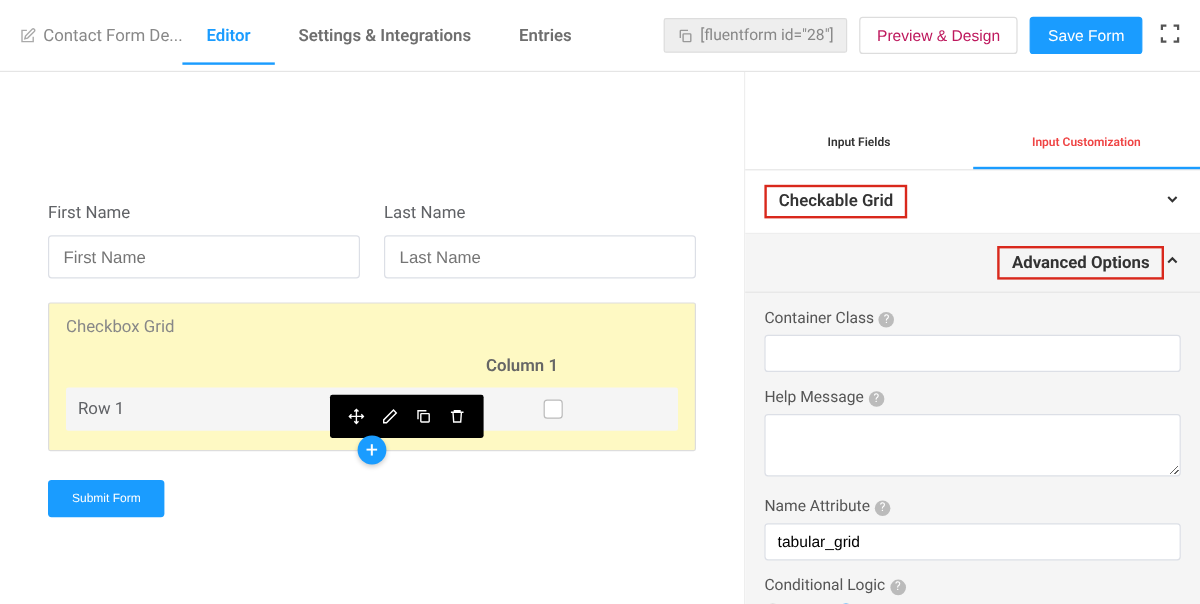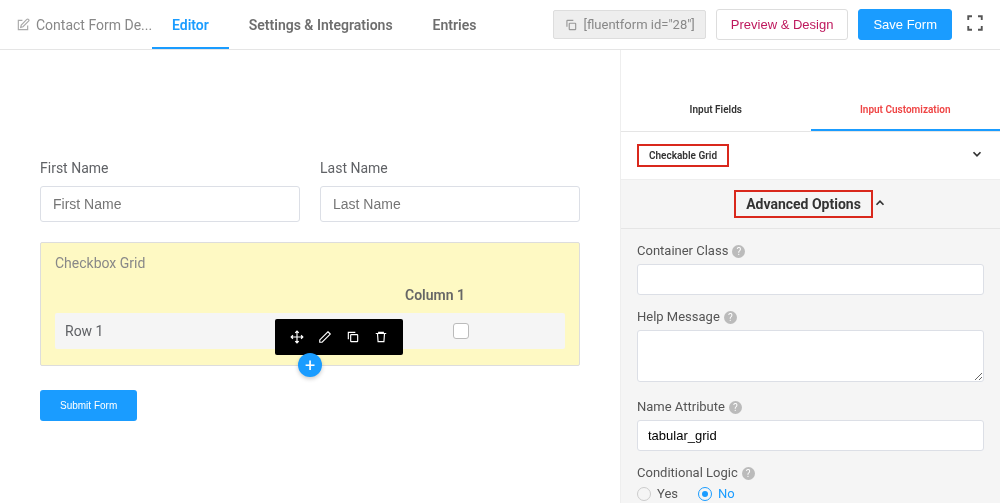--- a/index.html
+++ b/index.html
@@ -1,18 +1,18 @@
 <!DOCTYPE html>
 <html><head>
 <meta charset="utf-8">
 <style>
   * { box-sizing: border-box; margin: 0; padding: 0; }
   body { font-family: -apple-system, BlinkMacSystemFont, "Segoe UI", Roboto, sans-serif; font-size: 14px; color: #555; background: #fff; }
   
-  .topbar { display: flex; align-items: center; justify-content: space-between; border-bottom: 1px solid #e5e5e5; height: 50px; padding: 0 12px; }
+  .topbar { display: flex; align-items: center; justify-content: space-between; border-bottom: 1px solid #e5e5e5; height: 60px; padding: 0 12px; }
   .topbar-left { display: flex; align-items: center; gap: 0; }
   .form-title { display: flex; align-items: center; gap: 6px; color: #888; font-size: 14px; padding: 0 14px 0 4px; max-width: 140px; white-space: nowrap; overflow: hidden; text-overflow: ellipsis; }
   .form-title svg { flex-shrink: 0; }
   .nav-tabs { display: flex; }
   .nav-tab { padding: 16px 20px 14px; color: #6e6e6e; font-weight: 600; cursor: pointer; border-bottom: 2px solid transparent; font-size: 14px; }
   .nav-tab.active { color: #1a9cff; border-bottom-color: #1a9cff; }
   .topbar-right { display: flex; align-items: center; gap: 10px; }
   .shortcode-box { display: flex; align-items: center; gap: 6px; background: #eee; border: 1px solid #ddd; padding: 6px 10px; color: #888; font-size: 13px; border-radius: 2px; }
   .btn { padding: 7px 14px; border: 1px solid #ddd; background: #fff; color: #be185d; border-radius: 3px; cursor: pointer; font-size: 13px; }
   .btn-primary { background: #1a9cff; color: #fff; border-color: #1a9cff; font-weight: 500; }
@@ -42,24 +42,24 @@
   .submit-btn { margin-top: 24px; padding: 10px 20px; background: #1a9cff; color: #fff; border: none; border-radius: 3px; font-size: 10px; cursor: pointer; }
   
   .sidebar { width: 380px; border-left: 1px solid #eee; display: flex; flex-direction: column; background: #fff; }
   .sidebar-tabs { display: flex; border-bottom: 1px solid #e5e5e5; margin-top: 40px; }
   .sidebar-tab { flex: 1; text-align: center; padding: 14px 8px; color: #333; font-weight: 600; font-size: 10px; cursor: pointer; border-bottom: 2px solid transparent; }
   .sidebar-tab.active { color: #ef4444; border-bottom-color: #1a9cff; }
   
   .panel-header { display: flex; justify-content: space-between; align-items: center; padding: 12px 16px; border-bottom: 1px solid #eee; cursor: pointer; }
   .panel-header.highlighted .ph-text { border: 2px solid #d9281c; padding: 4px 10px; display: inline-block; }
   .panel-header .chev { color: #555; }
-  .panel-header .ph-text { font-weight: 600; color: #333; font-size: 10px; }
+  .panel-header .ph-text { font-weight: 600; color: #333; font-size: 14px; }
   
   .adv-section { background: #f5f5f5; border-bottom: 1px solid #e5e5e5; }
-  .adv-header { display: flex; justify-content: center; align-items: center; padding: 10px 16px; border-bottom: 1px solid #e5e5e5; cursor: pointer; }
+  .adv-header { display: flex; justify-content: flex-end; align-items: center; padding: 10px 16px; border-bottom: 1px solid #e5e5e5; cursor: pointer; }
   .adv-header .ah-text { border: 2px solid #d9281c; padding: 4px 10px; font-weight: 700; color: #333; font-size: 14px; }
   .adv-body { padding: 14px 16px; }
   .form-group { margin-bottom: 14px; }
   .form-group-label { color: #555; font-size: 13px; margin-bottom: 6px; display: flex; align-items: flex-end; gap: 4px; }
   .help-ico { width: 13px; height: 13px; border-radius: 50%; background: #bbb; color: #fff; font-size: 10px; display: inline-flex; align-items: center; justify-content: center; cursor: help; }
   .fg-input { width: 100%; padding: 7px 10px; border: 1px solid #dcdfe6; border-radius: 3px; font-size: 13px; background: #fff; }
   .fg-textarea { width: 100%; min-height: 52px; padding: 7px 10px; border: 1px solid #dcdfe6; border-radius: 3px; resize: vertical; background: #fff; }
   
   .radio-row { display: flex; gap: 20px; align-items: center; margin-top: 4px; }
   .radio-opt { display: flex; align-items: center; gap: 6px; font-size: 13px; cursor: pointer; }

